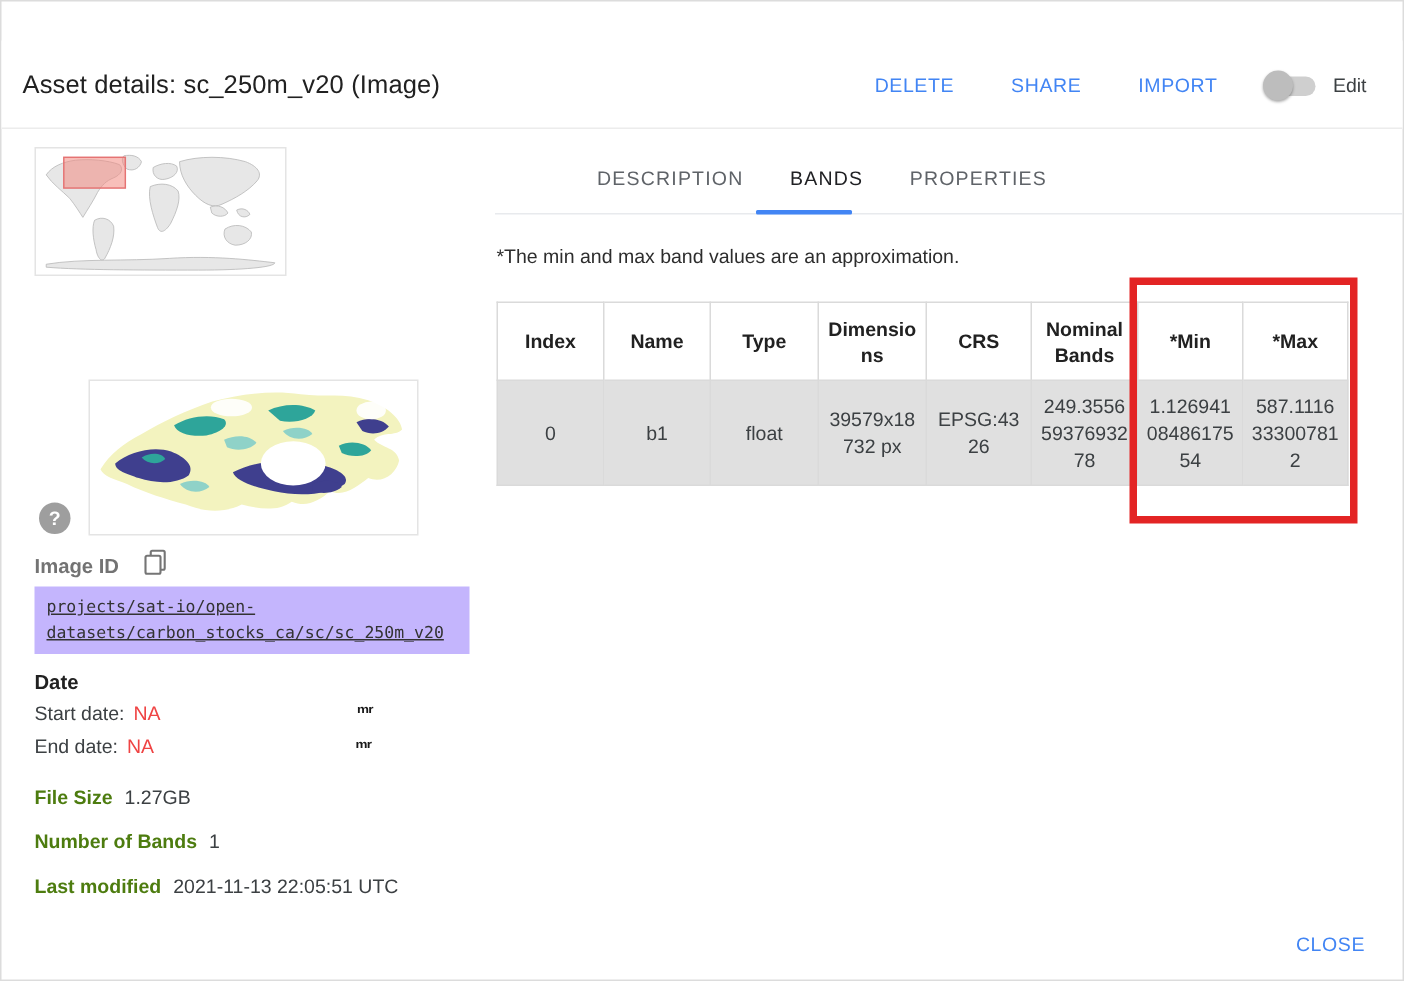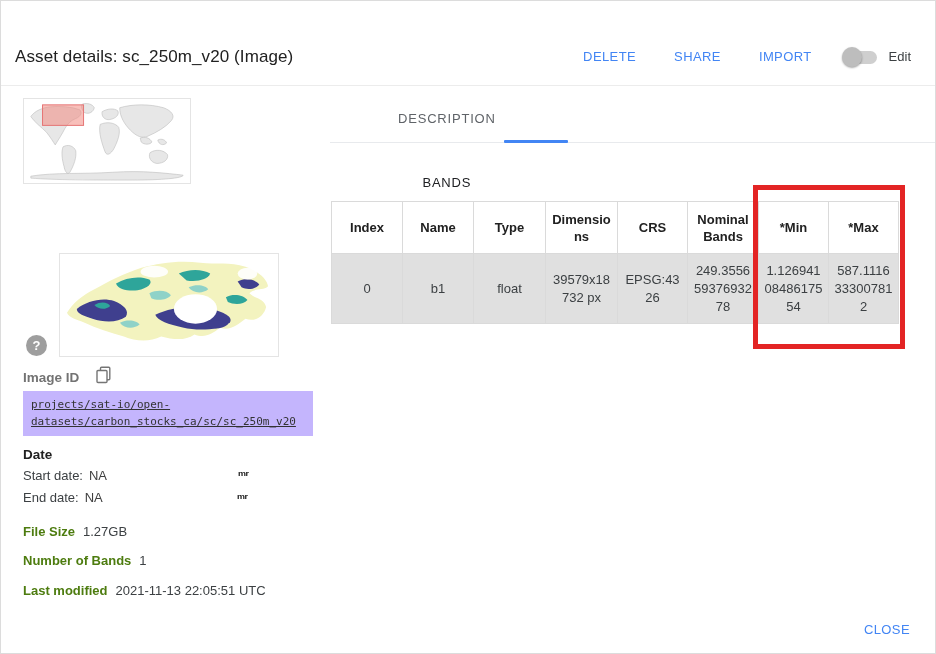--- a/index.html
+++ b/index.html
@@ -34,27 +34,27 @@
   .preview { position: absolute; left: 58px; top: 252px; width: 220px; height: 104px; border: 1px solid #e4e4e4; background: #fff; }
   .preview svg { display: block; width: 100%; height: 100%; }
   .help-icon { position: absolute; left: 25px; top: 334px; width: 21px; height: 21px; border-radius: 50%; background: #9e9e9e; color: #fff; font-size: 13px; font-weight: bold; display: flex; align-items: center; justify-content: center; cursor: pointer; }
 
   .imageid-label { position: absolute; left: 22px; top: 369px; font-size: 13.5px; font-weight: bold; color: #737373; }
   .copy-btn { position: absolute; left: 93px; top: 365px; width: 20px; height: 20px; background: none; border: none; cursor: pointer; padding: 0; }
   .id-box { position: absolute; left: 22px; top: 390px; width: 290px; background: #c4b5fd; padding: 5px 8px 6px 8px; font-family: "DejaVu Sans Mono", "Liberation Mono", monospace; font-size: 11px; line-height: 17px; color: #333; overflow-wrap: break-word; text-decoration: underline; }
 
   .sect-label { position: absolute; left: 22px; font-size: 13.5px; font-weight: bold; color: #212121; }
   .kv { position: absolute; left: 22px; font-size: 13px; color: #3c4043; }
-  .kv .val { color: #404040; margin-left: 6px; text-align: right; }
+  .kv .val { color: #ef4444; margin-left: 6px; text-align: right; }
   .kv .val2 { color: #3c4043; margin-left: 8px; font-weight: 400; }
   .kv b { font-weight: bold; color: #4d7c0f; }
   .mini-icon { position: absolute; font-size: 9px; font-weight: bold; color: #1a1a1a; transform: scaleY(0.85); letter-spacing: -0.5px; cursor: pointer; }
 
   
-  .tabs { position: absolute; left: 395px; top: 104px; display: flex; gap: 27px; flex-direction: column; }
+  .tabs { position: absolute; left: 395px; top: 104px; display: flex; gap: 27px; }
   .tab { background: none; border: none; cursor: pointer; font-family: inherit; font-size: 13px; font-weight: 500; letter-spacing: .8px; color: #5f6368; padding: 6px 2px 16px 2px; }
   .tab.active { color: #202124; }
   .tab-divider { position: absolute; left: 329px; top: 141px; right: 0; height: 1px; background: #e8eaed; }
   .tab-underline { position: absolute; left: 503px; top: 139px; width: 64px; height: 3px; background: #4285f4; border-radius: 1px; }
 
   .note { position: absolute; left: 330px; top: 162px; font-size: 13px; color: #2d2d2d; }
 
   table.bands { position: absolute; left: 330px; top: 200px; border-collapse: collapse; table-layout: fixed; border-radius: 22px; }
   table.bands th, table.bands td { border: 1px solid #dadada; text-align: center; vertical-align: middle; word-break: break-all; }
   table.bands th { height: 52px; background: #fff; font-size: 13px; font-weight: bold; color: #212121; line-height: 17px; padding: 2px 4px; }
@@ -155,20 +155,21 @@
   </div>
 
   <div class="tabs">
     <button class="tab">DESCRIPTION</button>
     <button class="tab active">BANDS</button>
     <button class="tab">PROPERTIES</button>
   </div>
   <div class="tab-divider"></div>
   <div class="tab-underline"></div>
 
+  <div class="note">*The min and max band values are an approximation.</div>
 
   <table class="bands">
     <colgroup>
       <col style="width:71px">
         <col style="width:71px">
         <col style="width:72px">
         <col style="width:72px">
       <col style="width:70px">
         <col style="width:71px">
         <col style="width:70px">

